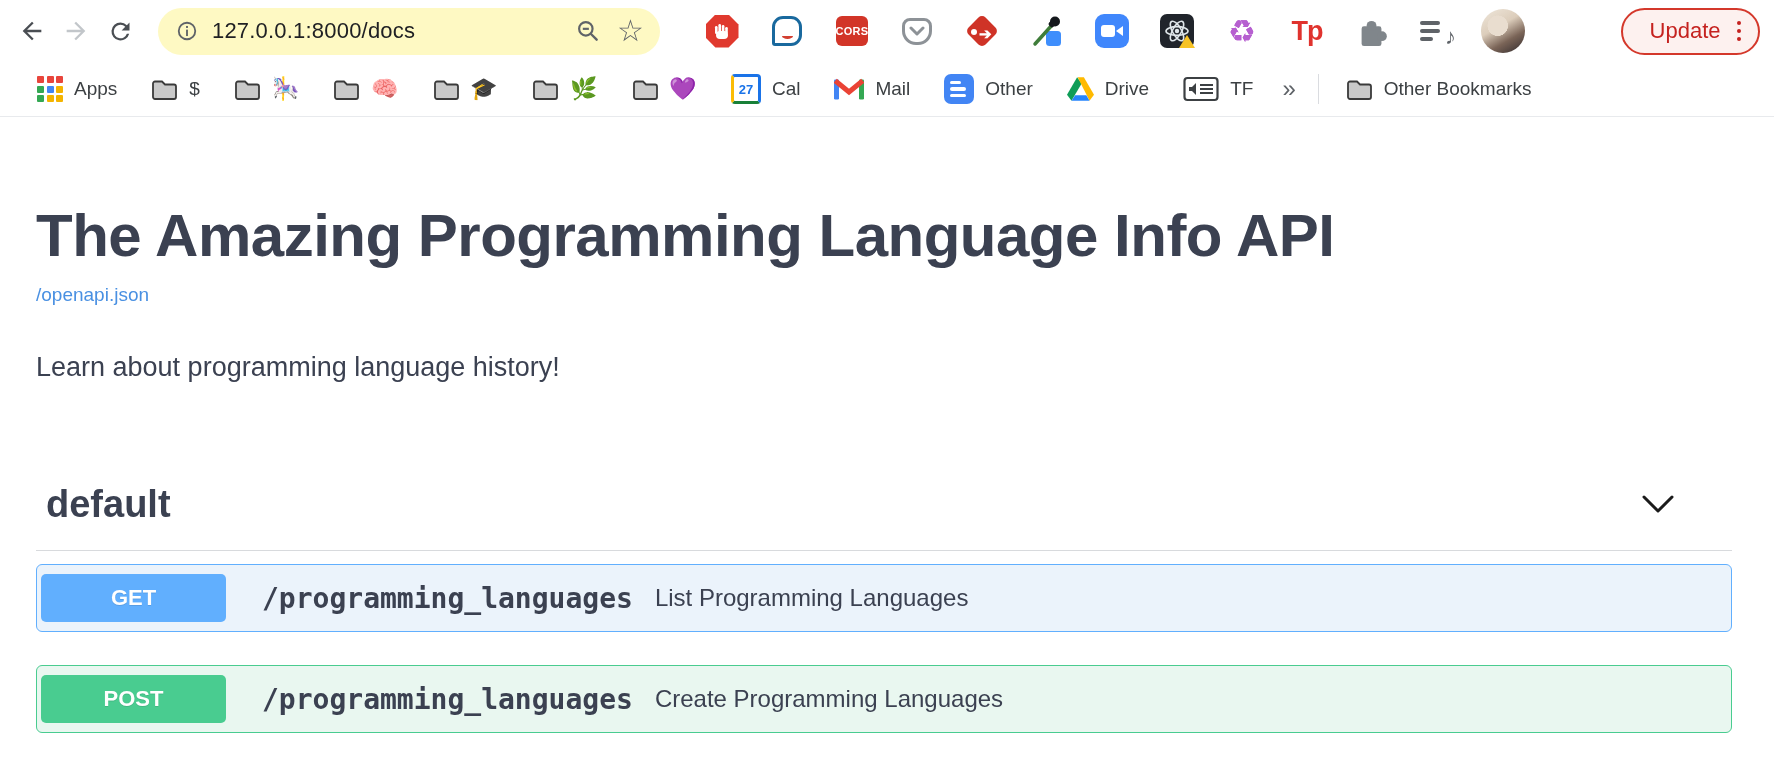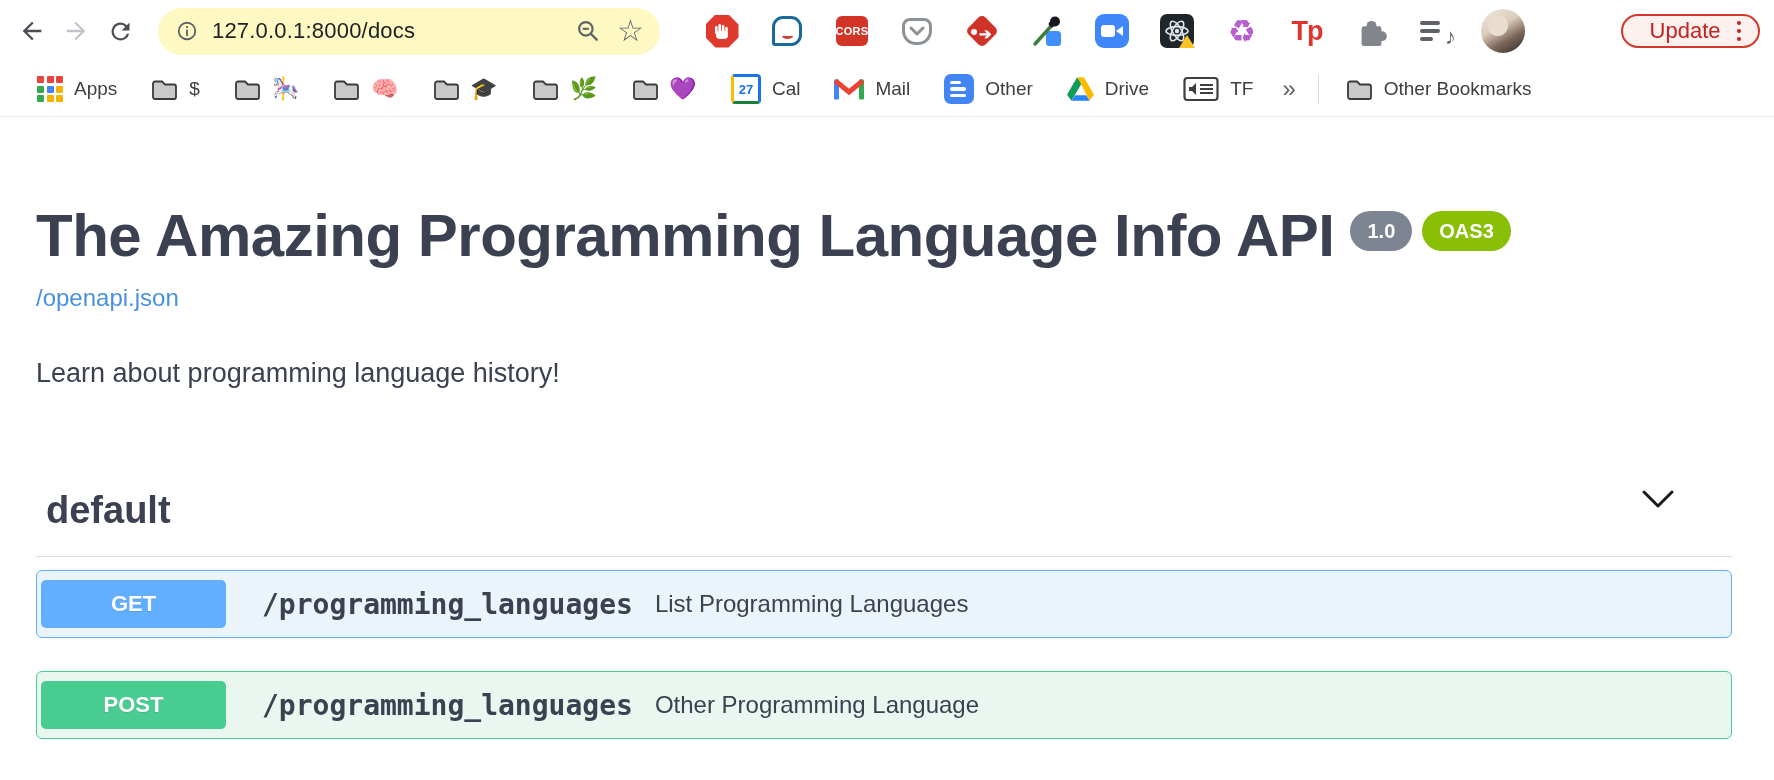--- a/index.html
+++ b/index.html
@@ -39,21 +39,21 @@
   .toggl { color:#e0332e; font-weight:bold; font-size:27px; letter-spacing:-1px; font-family:"Liberation Sans", sans-serif; }
   .musicq { position:relative; width:34px; height:30px; }
   .musicq .bar { position:absolute; left:0; height:3.5px; background:#5f6368; border-radius:2px; }
   .musicq .note { position:absolute; right:-2px; bottom:-4px; font-size:22px; color:#5f6368; }
 
   .avatar { width:44px; height:44px; border-radius:50%; margin-left:26px; border:none; padding:0; cursor:pointer;
     background:
       radial-gradient(circle at 38% 38%, #e9ddcf 0 26%, transparent 27%),
       linear-gradient(150deg, #efe7db 0%, #dccdbb 40%, #7a6457 68%, #2e282b 100%);
   }
-  .update-btn { margin-left:auto; height:34px; display:flex; align-items:center; gap:16px; padding:0 17px 0 27px; background:#fdf1ef; border:2.5px solid #d4382b; border-radius:25px; cursor:pointer; }
+  .update-btn { margin-left:auto; height:47px; display:flex; align-items:center; gap:16px; padding:0 17px 0 27px; background:#fdf1ef; border:2.5px solid #d4382b; border-radius:25px; cursor:pointer; }
   .update-btn .upd-label { color:#c5221f; font-size:22px; }
   .kebab { display:flex; flex-direction:column; gap:3.5px; }
   .kebab i { width:4.5px; height:4.5px; border-radius:50%; background:#c5221f; }
 
   
   .bookmarks { height:55px; display:flex; align-items:center; padding:0 20px; gap:0; border-bottom:1px solid #e8eaed; background:#fff; }
   .bm { display:flex; align-items:center; gap:11px; font-size:19px; color:#3c4043; background:none; border:none; padding:0 17px; cursor:pointer; white-space:nowrap; }
   .bm .emoji { font-size:22px; line-height:1; }
   .apps-grid { display:grid; grid-template-columns:repeat(3,7px); grid-template-rows:repeat(3,7px); gap:2.5px; }
   .apps-grid i { border-radius:1px; }
@@ -64,24 +64,24 @@
   .bm-divider { width:1px; height:30px; background:#dadce0; margin:0 10px; }
 
   
   .content { padding:0 42px 0 36px; background:#fff; }
   .hero { margin-top:86px; display:flex; align-items:flex-start; }
   .api-title { margin:0; font-size:60px; line-height:1.1; font-weight:bold; color:#3b4151; letter-spacing:-.5px; }
   .badges { display:flex; gap:10px; margin:8px 0 0 16px; }
   .pill { height:40px; padding:0 17px; border-radius:20px; display:flex; align-items:center; color:#fff; font-size:20px; font-weight:bold; }
   .pill.version { background:#7d8492; }
   .pill.oas { background:#89bf04; }
-  .spec-link { display:inline-block; margin-top:15px; font-size:24px; color:#4990e2; text-decoration:none; cursor:pointer; }
+  .spec-link { display:inline-block; margin-top:15px; font-size:19px; color:#4990e2; text-decoration:none; cursor:pointer; }
   .description { margin:46px 0 0; font-size:27px; color:#3b4151; }
 
-  .section-head { margin-top:100px; display:flex; justify-content:space-between; padding:0 56px 24px 10px; border-bottom:1px solid #d8dadd;gap:48px; }
+  .section-head { margin-top:100px; display:flex; align-items:center; justify-content:space-between; padding:0 56px 24px 10px; border-bottom:1px solid #d8dadd;gap:48px; }
   .section-title { font-size:38px; font-weight:bold; color:#3b4151; }
   .expand-btn { background:none; border:none; padding:0; cursor:pointer; display:flex; }
 
   .endpoint { display:flex; align-items:center; margin-top:13px; padding:9px 4px; border:1.5px solid; border-radius:6px; cursor:pointer; }
   .endpoint.get  { background:#ebf3fb; border-color:#61affe; }
   .endpoint.post { background:#e9f7f0; border-color:#49cc90; margin-top:33px; }
   .method-btn { width:185px; height:48px; border:none; border-radius:5px; color:#fff; font-weight:bold; font-size:22px; display:flex; align-items:center; justify-content:center; cursor:pointer; text-shadow:0 1px 0 rgba(0,0,0,.1); }
   .get  .method-btn { background:#61affe; }
   .post .method-btn { background:#49cc90; }
   .ep-path { margin-left:36px; font-family:"DejaVu Sans Mono","Liberation Mono",monospace; font-weight:bold; font-size:28px; color:#3b4151; }
@@ -326,24 +326,20 @@
         <path d="M2 5.5a2 2 0 0 1 2-2h7l3 3h9a2 2 0 0 1 2 2V19a2 2 0 0 1-2 2H4a2 2 0 0 1-2-2z" fill="#c9c9c9" stroke="#3a3a3a" stroke-width="1.8"></path>
       </svg>
     <span>Other Bookmarks</span>
   </button>
 </div>
 
 <div class="content">
 
   <div class="hero">
     <h1 class="api-title">The Amazing Programming Language Info API</h1>
-    <span class="badges">
-      <span class="pill version">1.0</span>
-      <span class="pill oas">OAS3</span>
-    </span>
   </div>
 
   <a class="spec-link">/openapi.json</a>
 
   <p class="description">Learn about programming language history!</p>
 
   <div class="section-head">
     <span class="section-title">default</span>
     <button class="expand-btn">
       <svg width="36" height="22" viewBox="0 0 36 22">
@@ -354,16 +350,16 @@
 
   <div class="endpoint get">
     <button class="method-btn">GET</button>
     <span class="ep-path">/programming_languages</span>
     <span class="ep-summary">List Programming Languages</span>
   </div>
 
   <div class="endpoint post">
     <button class="method-btn">POST</button>
     <span class="ep-path">/programming_languages</span>
-    <span class="ep-summary">Other Programming Language</span>
+    <span class="ep-summary">Create Programming Languages</span>
   </div>
 
 </div>
 
 </body></html>

